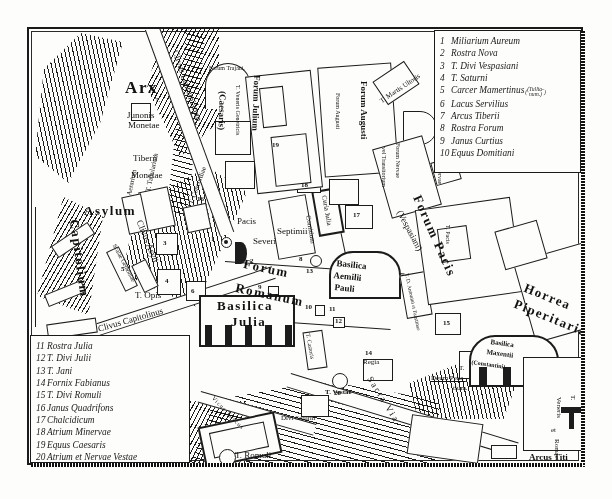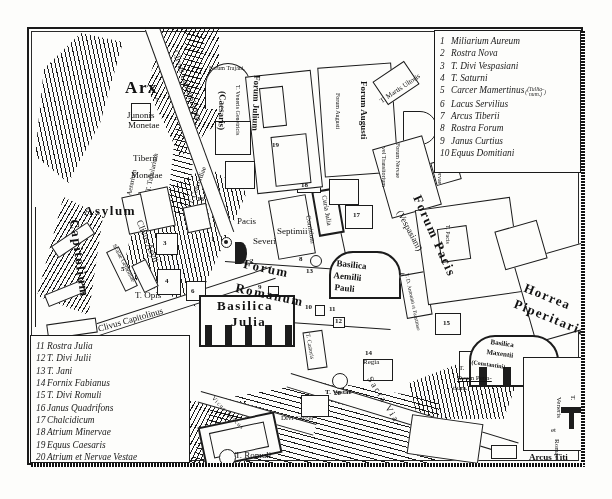--- a/index.html
+++ b/index.html
@@ -289,23 +289,23 @@
 
     <span class="lbl rom md" style="left:308px;top:230px;transform:rotate(6deg);transform-origin:left top;">Basilica</span>
     <span class="lbl rom md" style="left:305px;top:242px;transform:rotate(6deg);transform-origin:left top;">Aemilii</span>
     <span class="lbl rom md" style="left:306px;top:254px;transform:rotate(6deg);transform-origin:left top;">Pauli</span>
 
     <span class="lbl tiny" style="left:380px;top:244px;transform:rotate(78deg);transform-origin:left top;">T. D. Antonini et Faustinae</span>
     <span class="lbl xs" style="left:282px;top:304px;transform:rotate(80deg);transform-origin:left top;">T. Castoris</span>
     <span class="lbl sm" style="left:296px;top:360px;font-weight:bold;">T. Vestae</span>
     <span class="lbl sm" style="left:334px;top:330px;">Regia</span>
     <span class="lbl sm" style="left:430px;top:336px;">T.</span>
-    <span class="lbl sm" style="left:428px;top:346px;text-decoration:underline;">Deum Pena-</span>
+    <span class="lbl sm" style="left:402px;top:346px;text-decoration:underline;">Deum Pena-</span>
     <span class="lbl sm" style="left:424px;top:356px;">tium.</span>
-    <span class="lbl sm" style="left:252px;top:386px;">Divi Carcer</span>
+    <span class="lbl sm" style="left:252px;top:386px;">Divi Saturni</span>
 
     <span class="lbl md" style="left:344px;top:346px;transform:rotate(58deg);transform-origin:left top;letter-spacing:2px;">Sacra Via</span>
     <span class="lbl xs" style="left:186px;top:366px;transform:rotate(46deg);transform-origin:left top;letter-spacing:1px;">Vicus Tuscus</span>
     <span class="lbl md" style="left:206px;top:422px;">T. Romuli</span>
 
     <span class="lbl rom md vert" style="left:222px;top:46px;transform:rotate(2deg);">Forum Julium</span>
     <span class="lbl rom md vert" style="left:188px;top:62px;transform:rotate(2deg);">(Caesaris)</span>
     <span class="lbl xs vert" style="left:206px;top:56px;">T. Veneris Genetricis</span>
 
     <span class="lbl rom md vert" style="left:330px;top:52px;">Forum Augusti</span>

